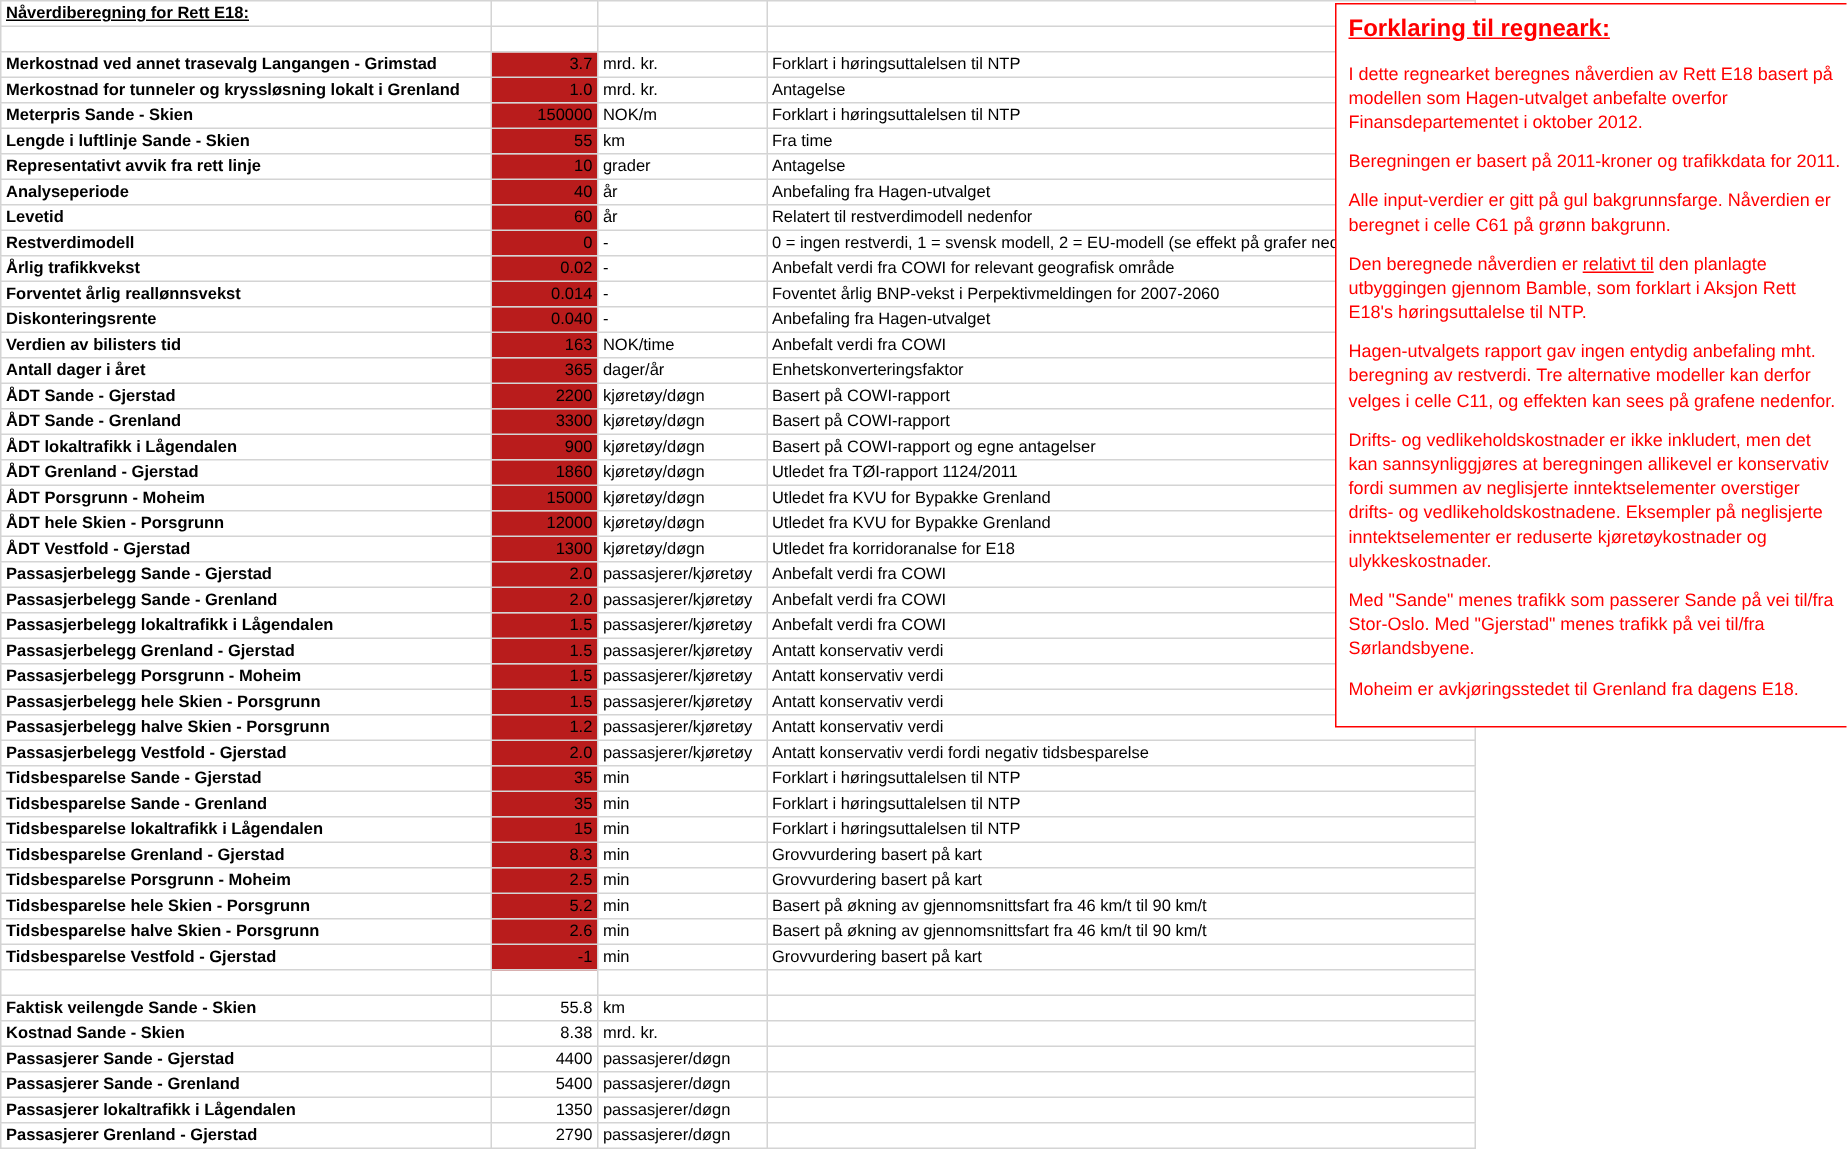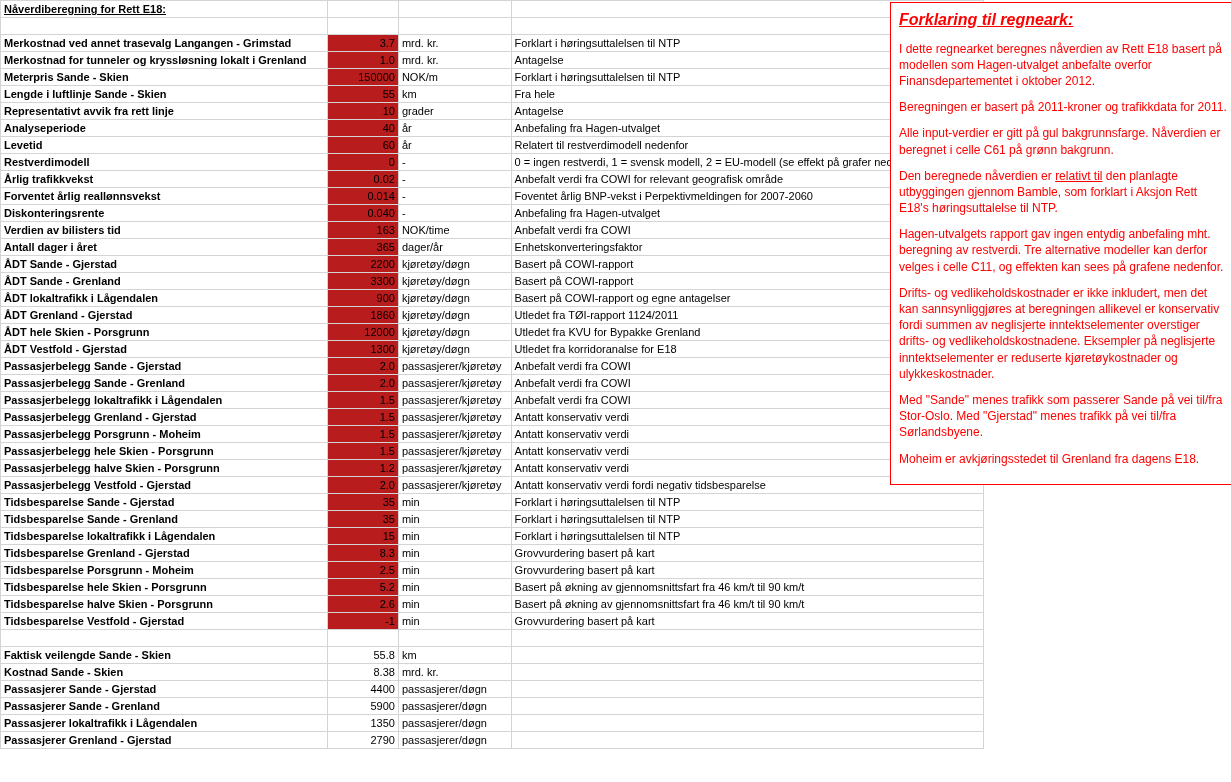--- a/index.html
+++ b/index.html
@@ -41,21 +41,20 @@
     font-family: Arial, sans-serif;
     font-size: 12px;
     line-height: 1.35;
     background: #fff;
   }
   .expl-box h2 {
     font-size: 16px;
     font-weight: bold;
     text-decoration: underline;
     margin: 0 0 10px 0;
-    font-style: italic;
   }
   .expl-box p { margin: 0 0 10px 0; }
   .u { text-decoration: underline; }
 </style>
 </head>
 <body>
 
 <table class="sheet">
   <tbody id="sheet-body">
       <tr>
@@ -85,21 +84,21 @@
       <tr>
         <td class="col-a">Meterpris Sande - Skien</td>
         <td class="col-b hl">150000</td>
         <td class="col-c">NOK/m</td>
         <td class="col-d">Forklart i høringsuttalelsen til NTP</td>
       </tr>
       <tr>
         <td class="col-a">Lengde i luftlinje Sande - Skien</td>
         <td class="col-b hl">55</td>
         <td class="col-c">km</td>
-        <td class="col-d">Fra hele</td>
+        <td class="col-d">Fra time</td>
       </tr>
       <tr>
         <td class="col-a">Representativt avvik fra rett linje</td>
         <td class="col-b hl">10</td>
         <td class="col-c">grader</td>
         <td class="col-d">Antagelse</td>
       </tr>
       <tr>
         <td class="col-a">Analyseperiode</td>
         <td class="col-b hl">40</td>
@@ -166,20 +165,26 @@
         <td class="col-c">kjøretøy/døgn</td>
         <td class="col-d">Basert på COWI-rapport og egne antagelser</td>
       </tr>
       <tr>
         <td class="col-a">ÅDT Grenland - Gjerstad</td>
         <td class="col-b hl">1860</td>
         <td class="col-c">kjøretøy/døgn</td>
         <td class="col-d">Utledet fra TØI-rapport 1124/2011</td>
       </tr>
       <tr>
+        <td class="col-a">ÅDT Porsgrunn - Moheim</td>
+        <td class="col-b hl">15000</td>
+        <td class="col-c">kjøretøy/døgn</td>
+        <td class="col-d">Utledet fra KVU for Bypakke Grenland</td>
+      </tr>
+      <tr>
         <td class="col-a">ÅDT hele Skien - Porsgrunn</td>
         <td class="col-b hl">12000</td>
         <td class="col-c">kjøretøy/døgn</td>
         <td class="col-d">Utledet fra KVU for Bypakke Grenland</td>
       </tr>
       <tr>
         <td class="col-a">ÅDT Vestfold - Gjerstad</td>
         <td class="col-b hl">1300</td>
         <td class="col-c">kjøretøy/døgn</td>
         <td class="col-d">Utledet fra korridoranalse for E18</td>
@@ -299,21 +304,21 @@
         <td class="col-d"></td>
       </tr>
       <tr>
         <td class="col-a">Passasjerer Sande - Gjerstad</td>
         <td class="col-b">4400</td>
         <td class="col-c">passasjerer/døgn</td>
         <td class="col-d"></td>
       </tr>
       <tr>
         <td class="col-a">Passasjerer Sande - Grenland</td>
-        <td class="col-b">5900</td>
+        <td class="col-b">5400</td>
         <td class="col-c">passasjerer/døgn</td>
         <td class="col-d"></td>
       </tr>
       <tr>
         <td class="col-a">Passasjerer lokaltrafikk i Lågendalen</td>
         <td class="col-b">1350</td>
         <td class="col-c">passasjerer/døgn</td>
         <td class="col-d"></td>
       </tr>
       <tr>

